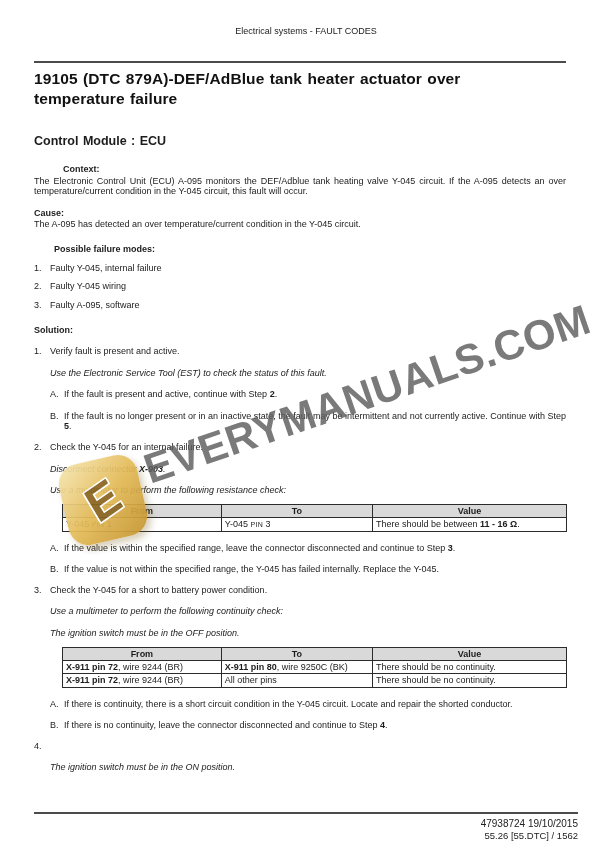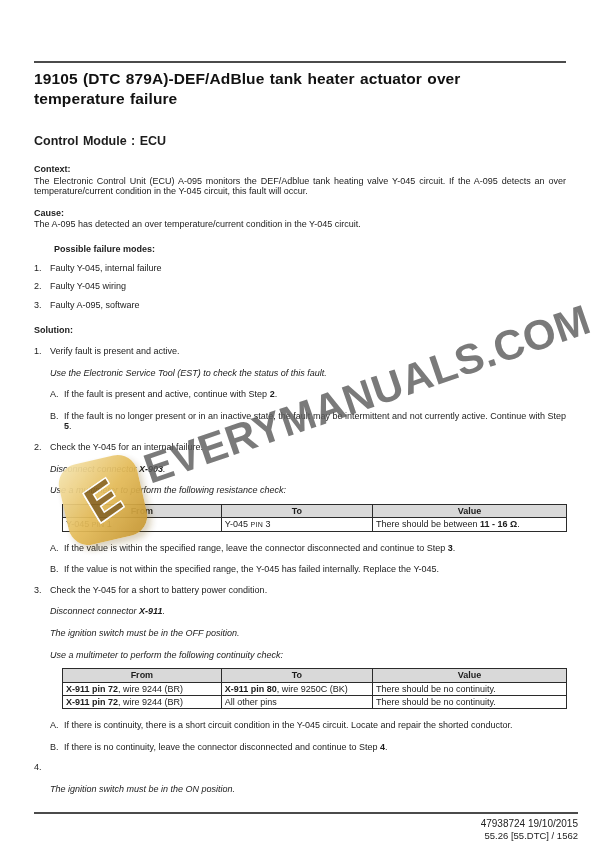--- a/index.html
+++ b/index.html
@@ -11,21 +11,21 @@
   }
   .doc-header { text-align: center; padding-top: 26px; font-size: 9px; color: #222; }
   .content { position: absolute; left: 34px; right: 46px; top: 37px; }
   .rule-top { margin-top: 24px; border-top: 2px solid #4b4b4b; }
   .title {
     margin-top: 6px; font-size: 15.5px; font-weight: bold; line-height: 1.32;
     max-width: 487px; word-spacing: 1px; letter-spacing: 0.1px; color: #111;
   }
   .control-module { margin-top: 24px; font-size: 12.5px; font-weight: bold; word-spacing: 1px; }
   .section-label { font-weight: bold; font-size: 9px; line-height: 1.18; }
-  .label-context { margin-top: 16px; }
+  .label-context { margin-top: 16px; margin-left: 29px; }
   .label-cause { margin-top: 11px; }
   .label-failure { margin-top: 14px; padding-left: 20px; }
   .label-solution { margin-top: 15px; }
   .para { font-size: 9px; line-height: 1.18; text-align: justify; margin-top: 1px; }
   .num-list { margin-top: 8px; }
   .num-item { display: flex; font-size: 9px; line-height: 1.18; margin-top: 8px; }
   .num-item:first-child { margin-top: 7px; }
   .num-col { flex: none; width: 16px; }
   .steps { margin-top: 6px; }
   .step { margin-top: 10px; }
@@ -67,20 +67,21 @@
   .footer { position: absolute; left: 34px; right: 34px; top: 812px; }
   .footer-rule { border-top: 2px solid #4b4b4b; }
   .footer-l1 { text-align: right; font-size: 10px; margin-top: 4px; color: #222; }
   .footer-l2 { text-align: right; font-size: 9.5px; margin-top: 1px; color: #222; }
 </style>
 </head>
 <body>
 
 <div class="page">
 
+  <div class="doc-header">Electrical systems - FAULT CODES</div>
 
   <div class="content">
     <div class="rule-top"></div>
 
     <h1 class="title">19105 (DTC 879A)-DEF/AdBlue tank heater actuator over temperature failure</h1>
 
     <div class="control-module">Control Module : ECU</div>
 
     <div class="section-label label-context">Context:</div>
     <div class="para">The Electronic Control Unit (ECU) A-095 monitors the DEF/Adblue tank heating valve Y-045 circuit. If the A-095 detects an over temperature/current condition in the Y-045 circuit, this fault will occur.</div>
@@ -161,23 +162,22 @@
               <span class="sub-text"><span>If the value is not within the specified range, the Y-045 has failed internally. Replace the Y-045.</span></span>
             </div>
           </div>
         </div>
         <div class="step">
           <div class="step-head">
             <span class="num-col">3.</span>
             <span>Check the Y-045 for a short to battery power condition.</span>
           </div>
           <div class="step-body">
-            <div class="step-para"><span>Disconnect connector </span><span class="b">X-911</span><span>.</span></div>
+            <div class="step-para"><span>Use a multimeter to perform the following continuity check:</span></div>
             <div class="step-para"><span>The ignition switch must be in the OFF position.</span></div>
-            <div class="step-para"><span>Use a multimeter to perform the following continuity check:</span></div>
             <table class="check-table">
               <colgroup>
                 <col style="width: 31.5%;">
                 <col style="width: 30%;">
                 <col style="width: 38.5%;">
               </colgroup>
               <thead>
                 <tr>
                   <th style="background: rgb(217, 217, 217);">From</th>
                   <th style="background: rgb(217, 217, 217);">To</th>

